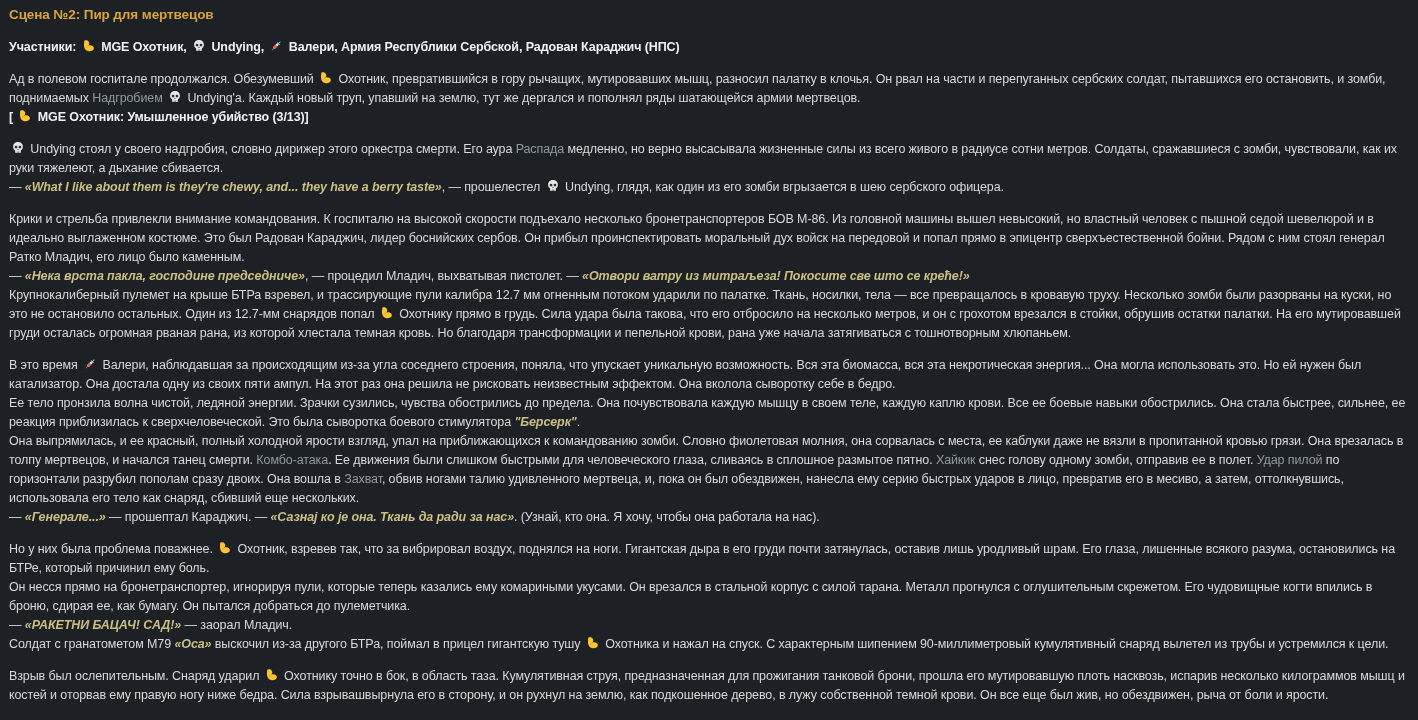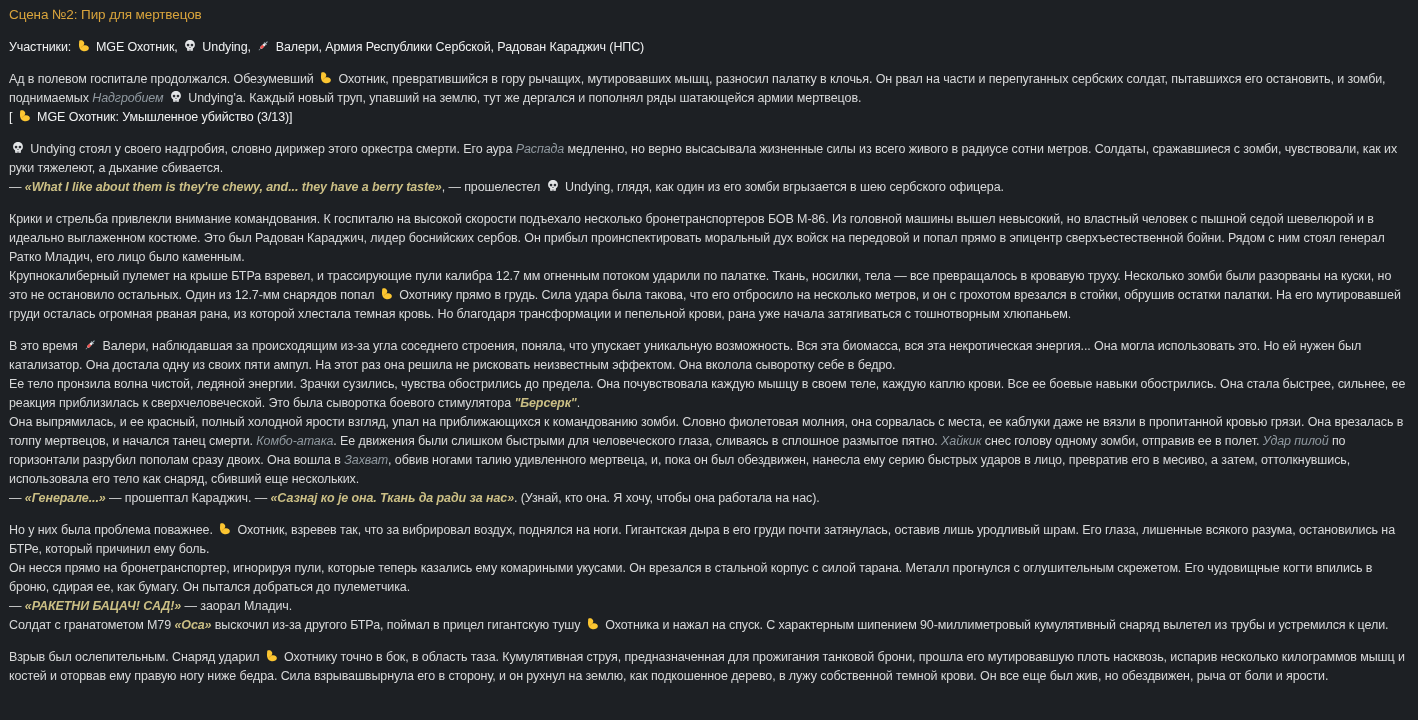--- a/index.html
+++ b/index.html
@@ -21,23 +21,23 @@
   .para{
     margin:0;
     font-size:12.5px;
     line-height:19px;
     letter-spacing:-0.1px;
     color:var(--body);
   }
   .para.gap{margin-top:13px;}
   .para.title{font-size:13.5px;line-height:20px;margin-bottom:2px;}
   .para.title .run-bold{color:var(--title);}
-  .run-bold{font-weight:400;color:var(--bold);}
+  .run-bold{font-weight:700;color:var(--bold);}
   .run-quote{color:var(--quote);font-weight:700;font-style:italic;}
-  .run-em{font-style:italic;color:var(--em);}
+  .run-em{color:var(--em);}
   .icon{
     display:inline-block;width:14px;height:14px;
     vertical-align:-2px;margin:0 2px;
   }
   .icon svg{width:14px;height:14px;display:block;}
 </style>
 </head>
 <body>
 
 <main>
@@ -83,20 +83,21 @@
             <path fill="#2b2e33" d="M8.3 15h1v2.1h-1zM10.7 15h1v2.1h-1z"></path>
           </svg></span><span class="run-body"> Undying стоял у своего надгробия, словно дирижер этого оркестра смерти. Его аура </span><span class="run-em">Распада</span><span class="run-body"> медленно, но верно высасывала жизненные силы из всего живого в радиусе сотни метров. Солдаты, сражавшиеся с зомби, чувствовали, как их руки тяжелеют, а дыхание сбивается.</span></p>
       <p class="para"><span class="run-body">— </span><span class="run-quote">«What I like about them is they're chewy, and... they have a berry taste»</span><span class="run-body">, — прошелестел </span><span class="icon"><svg viewBox="0 0 20 20">
             <path fill="#e4e6e8" d="M10 1.6c-4 0-7 2.8-7 6.6 0 2.3 1.2 4.1 2.9 5.2V16c0 .7.5 1.2 1.2 1.2h5.8c.7 0 1.2-.5 1.2-1.2v-2.6C15.8 12.3 17 10.5 17 8.2c0-3.8-3-6.6-7-6.6z"></path>
             <circle cx="7.2" cy="8.7" r="1.9" fill="#2b2e33"></circle>
             <circle cx="12.8" cy="8.7" r="1.9" fill="#2b2e33"></circle>
             <path fill="#2b2e33" d="M10 10.8l1.1 2H8.9z"></path>
             <path fill="#2b2e33" d="M8.3 15h1v2.1h-1zM10.7 15h1v2.1h-1z"></path>
           </svg></span><span class="run-body"> Undying, глядя, как один из его зомби вгрызается в шею сербского офицера.</span></p>
       <p class="para gap"><span class="run-body">Крики и стрельба привлекли внимание командования. К госпиталю на высокой скорости подъехало несколько бронетранспортеров БОВ М-86. Из головной машины вышел невысокий, но властный человек с пышной седой шевелюрой и в идеально выглаженном костюме. Это был Радован Караджич, лидер боснийских сербов. Он прибыл проинспектировать моральный дух войск на передовой и попал прямо в эпицентр сверхъестественной бойни. Рядом с ним стоял генерал Ратко Младич, его лицо было каменным.</span></p>
+      <p class="para"><span class="run-body">— </span><span class="run-quote">«Нека врста пакла, господине председниче»</span><span class="run-body">, — процедил Младич, выхватывая пистолет. — </span><span class="run-quote">«Отвори ватру из митраљеза! Покосите све што се креће!»</span></p>
       <p class="para"><span class="run-body">Крупнокалиберный пулемет на крыше БТРа взревел, и трассирующие пули калибра 12.7 мм огненным потоком ударили по палатке. Ткань, носилки, тела — все превращалось в кровавую труху. Несколько зомби были разорваны на куски, но это не остановило остальных. Один из 12.7-мм снарядов попал </span><span class="icon"><svg viewBox="0 0 20 20">
             <path fill="#fbc531" d="M3.2 2.4C6 1.3 9 2 10.1 4.8c.9 2.3-.2 4-1.4 4.4l1.9-.1c3.9-.4 6.8 1.6 6.3 4.6-.5 3-4.6 4.6-8.6 3.6C4.5 16.3 2.6 12.4 2.8 8.3z"></path>
             <path fill="#e0a424" d="M8.7 9.2c-1.2.5-2.6 1.4-3 2.8l1.1.4c.3-1.2 1.3-2 2.4-2.4z"></path>
           </svg></span><span class="run-body"> Охотнику прямо в грудь. Сила удара была такова, что его отбросило на несколько метров, и он с грохотом врезался в стойки, обрушив остатки палатки. На его мутировавшей груди осталась огромная рваная рана, из которой хлестала темная кровь. Но благодаря трансформации и пепельной крови, рана уже начала затягиваться с тошнотворным хлюпаньем.</span></p>
       <p class="para gap"><span class="run-body">В это время </span><span class="icon"><svg viewBox="0 0 20 20">
             <g transform="rotate(45 10 10)">
               <rect x="9.3" y="1" width="1.4" height="4.2" fill="#9fb0b8"></rect>
               <rect x="7.6" y="4.6" width="4.8" height="1.6" rx=".5" fill="#c3ced4"></rect>
               <rect x="8.2" y="6.2" width="3.6" height="8.6" rx="1" fill="#e8edf0"></rect>
               <rect x="8.2" y="9.2" width="3.6" height="5.2" fill="#ef5350"></rect>

